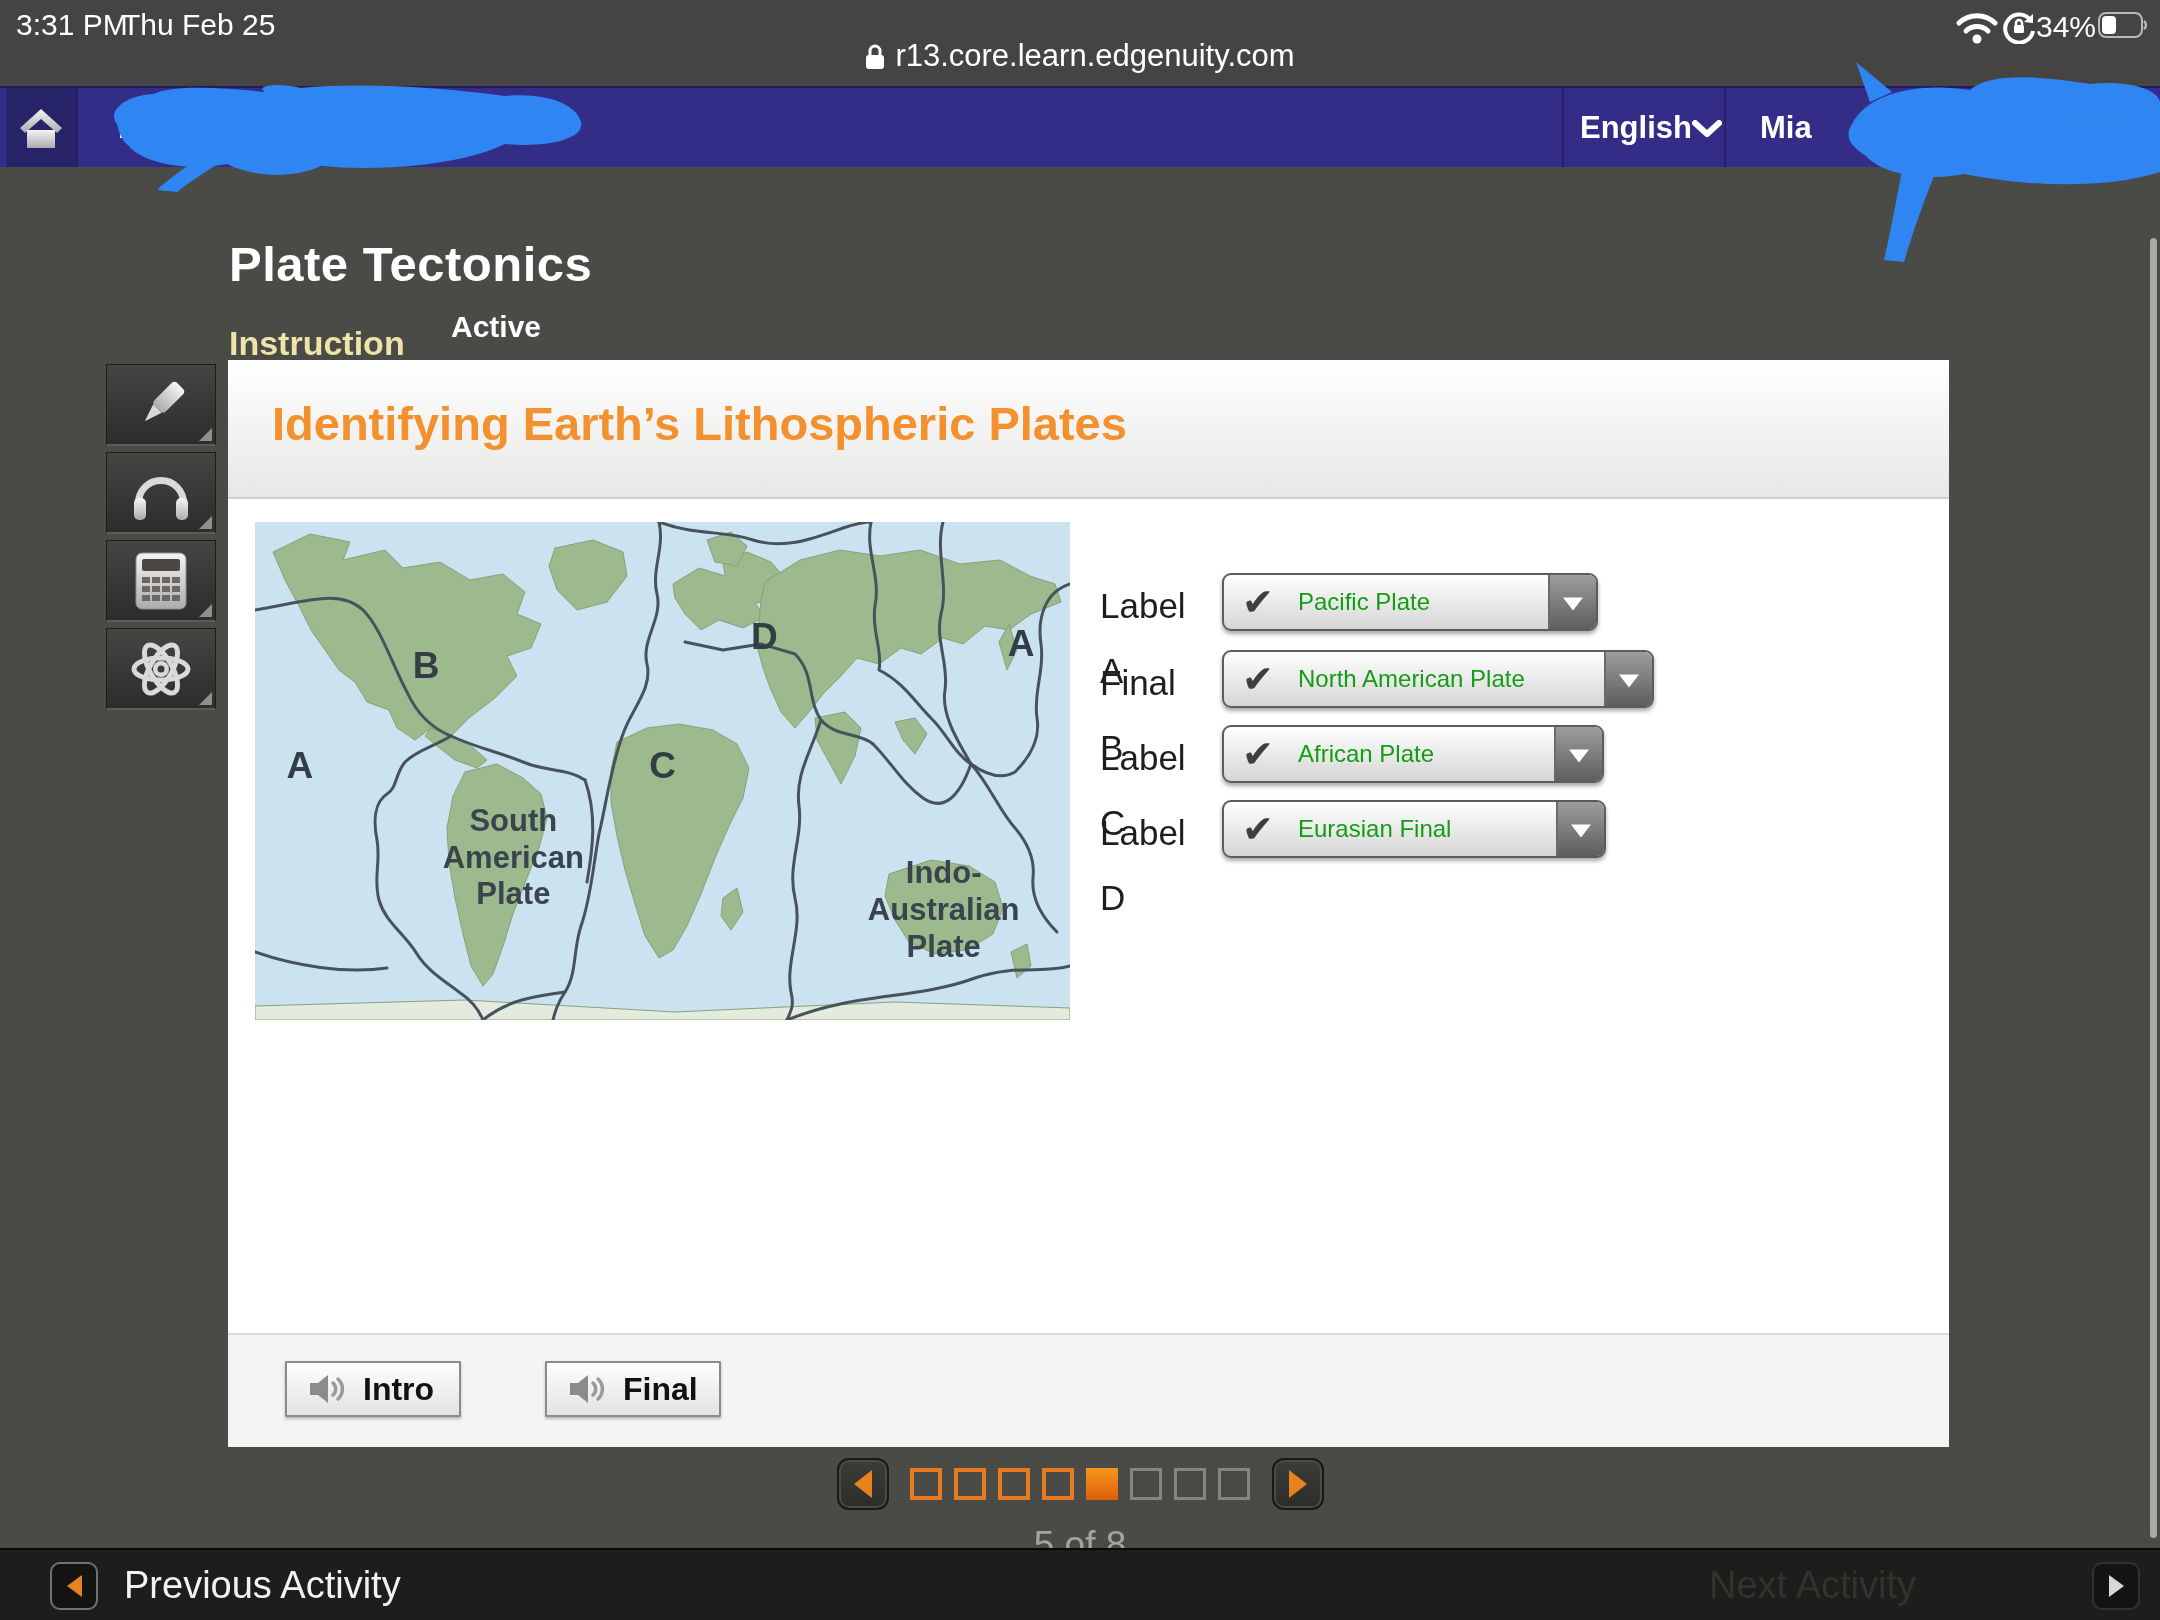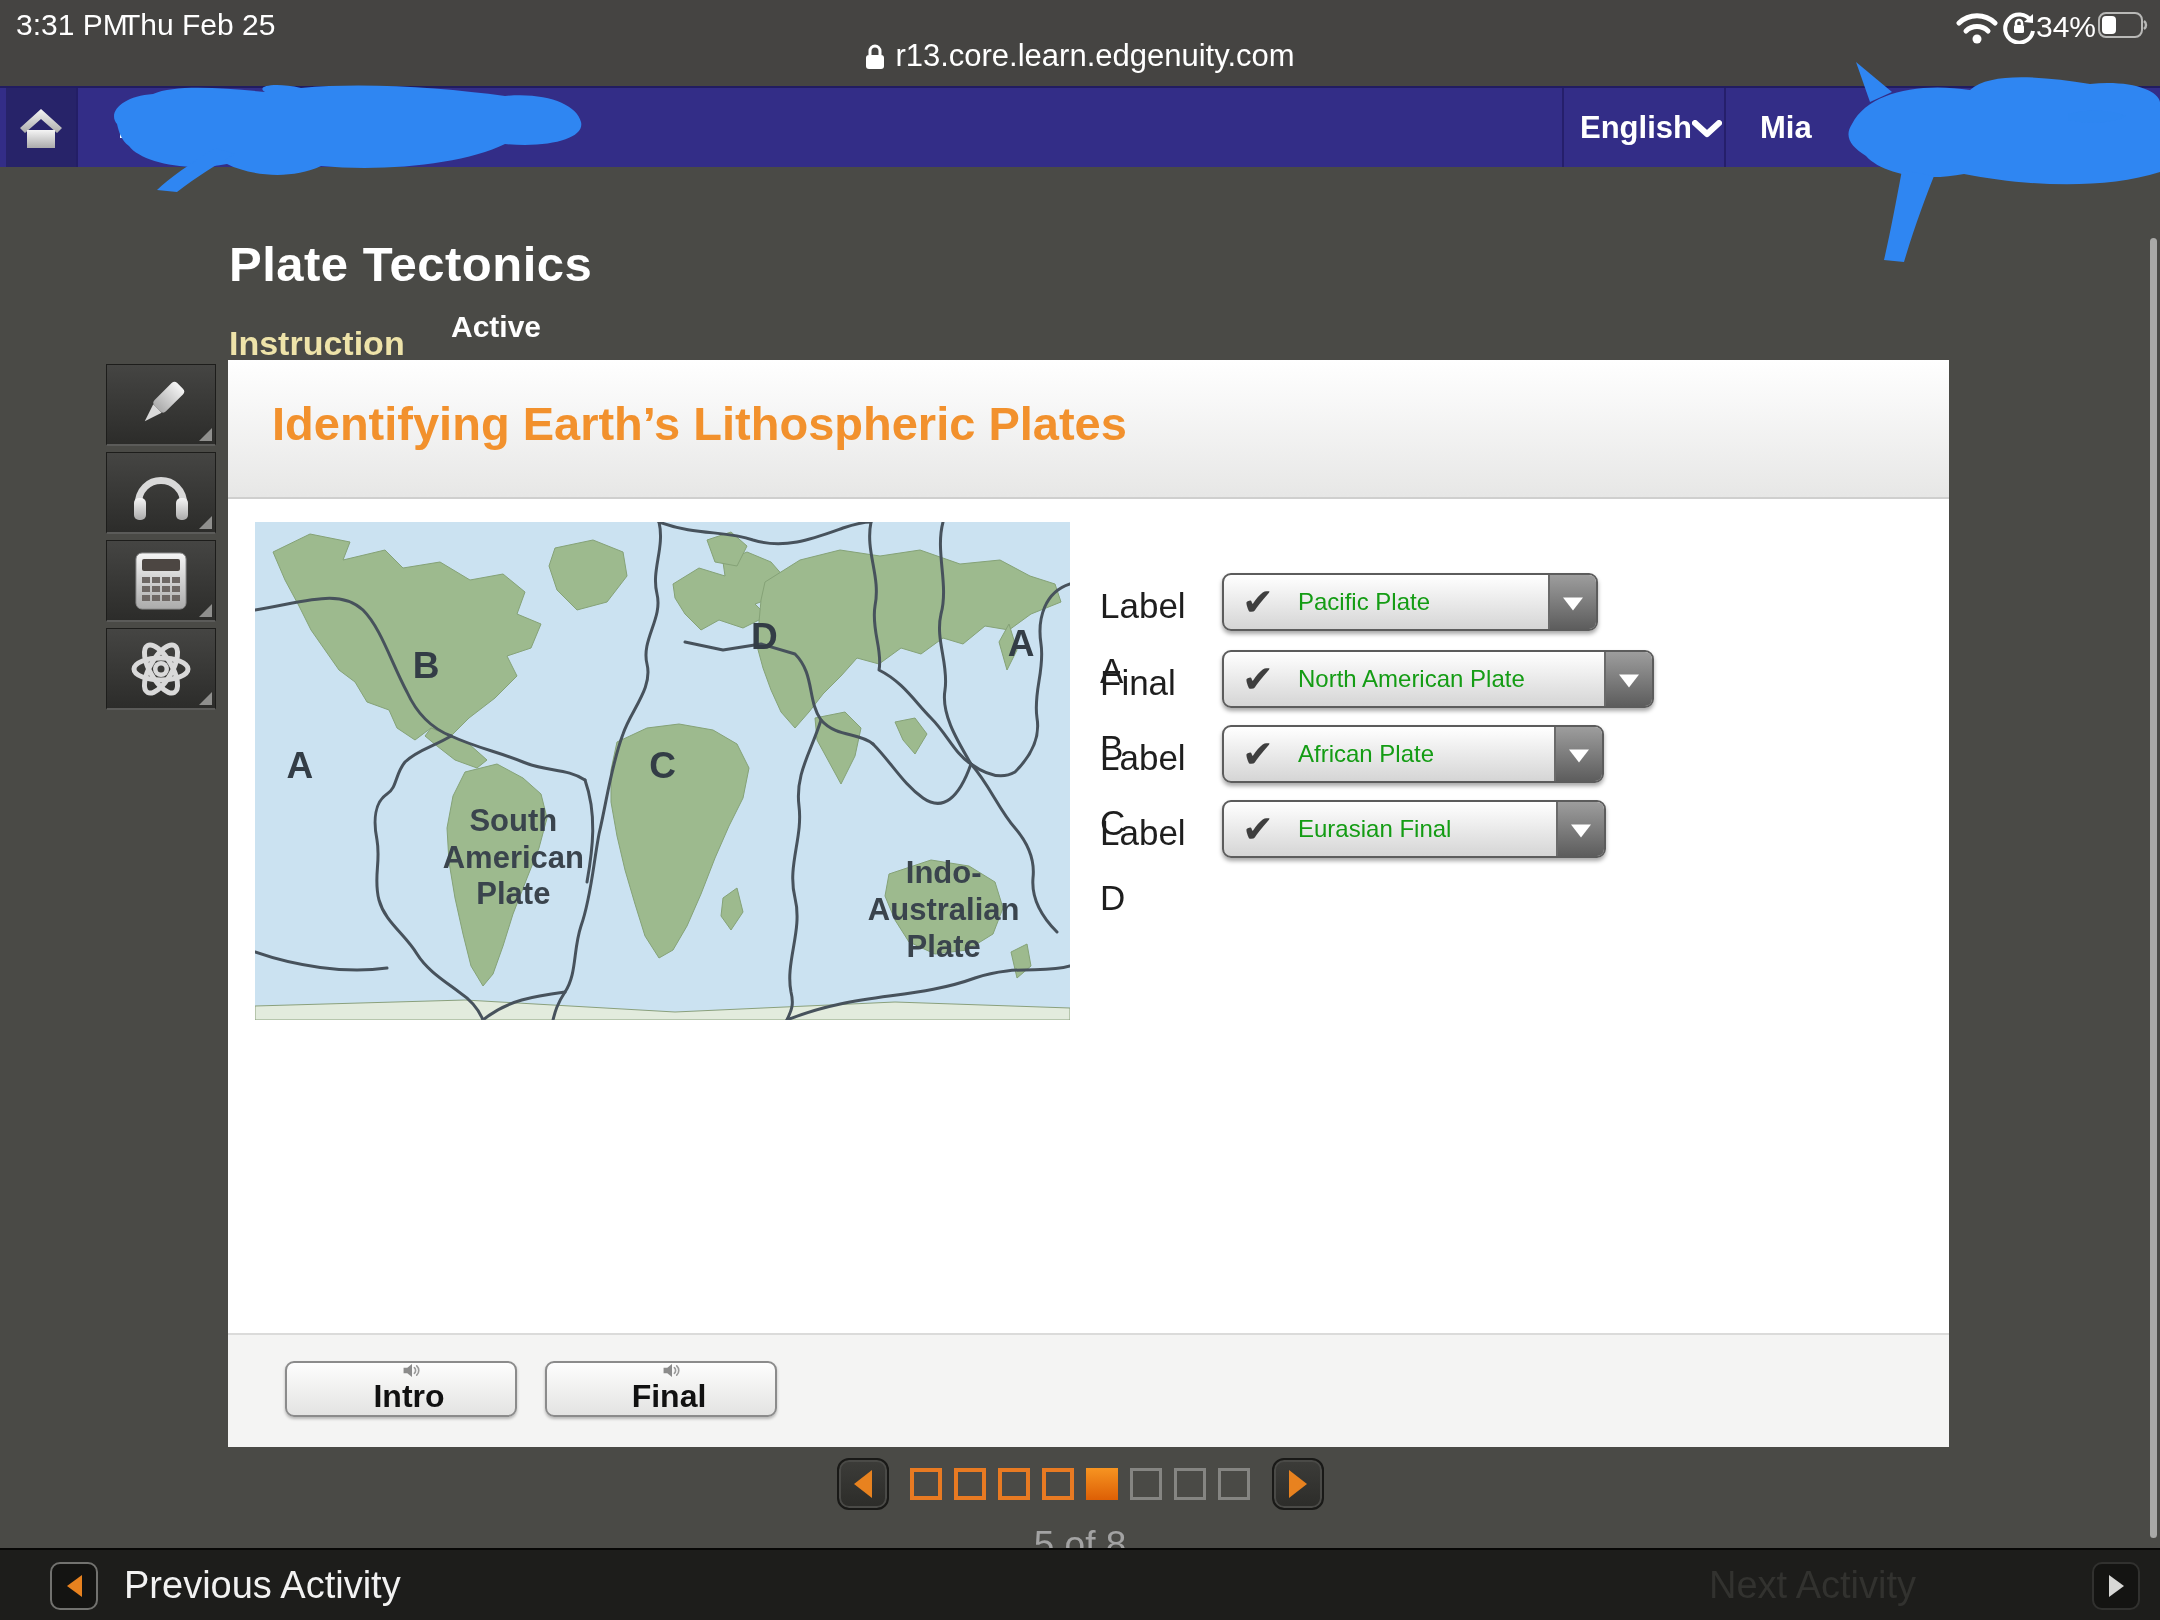--- a/index.html
+++ b/index.html
@@ -62,23 +62,23 @@
             font-size:38px;font-weight:700;color:#3f3f3f;}
   .dd-value{position:absolute;left:74px;top:0;height:71px;line-height:54px;
             font-size:24px;font-weight:400;}
   .dd-arrow{position:absolute;right:0;top:0;width:46px;height:54px;border-left:2px solid #6a6a6a;
             border-radius:0 7px 7px 0;background:linear-gradient(#9d9d9d,#5d5d5d);}
   .dd-arrow i{position:absolute;left:50%;top:50%;transform:translate(-50%,-35%);width:0;height:0;
             border-left:10px solid transparent;border-right:10px solid transparent;border-top:13px solid #fff;}
 
   
   #card-foot{left:0;top:973px;width:1721px;height:112px;background:#f4f4f3;border-top:2px solid #dbdbda;}
-  .audio-btn{position:absolute;top:26px;width:232px;height:56px;box-sizing:border-box;
-             border:2px solid #8b8b8b;border-radius:9px;background:linear-gradient(#fdfdfd,#e3e3e2);
-             box-shadow:0 2px 3px rgba(0,0,0,.25);display:flex;align-items:center;flex-direction:column;}
+  .audio-btn{position:absolute;top:26px;width:176px;height:56px;box-sizing:border-box;
+             border:2px solid #8b8b8b;border-radius:1px;background:linear-gradient(#fdfdfd,#e3e3e2);
+             box-shadow:0 2px 3px rgba(0,0,0,.25);display:flex;align-items:center;}
   .audio-btn .spk{margin-left:22px;}
   .audio-btn .lbl{margin-left:16px;font-size:32px;font-weight:700;color:#111;}
 
   
   .pg-nav{width:52px;height:52px;border-radius:12px;background:linear-gradient(#3c3c39,#2c2c29);
           border:2px solid #191917;box-shadow:inset 0 0 0 2px #4a4a47;box-sizing:border-box;
           display:flex;align-items:center;justify-content:center;}
   #pg-prev{left:837px;top:1458px;} #pg-next{left:1272px;top:1458px;}
   .tri-left{width:0;height:0;border-top:14px solid transparent;border-bottom:14px solid transparent;border-right:18px solid #e8821f;}
   .tri-right{width:0;height:0;border-top:14px solid transparent;border-bottom:14px solid transparent;border-left:18px solid #e8821f;}

